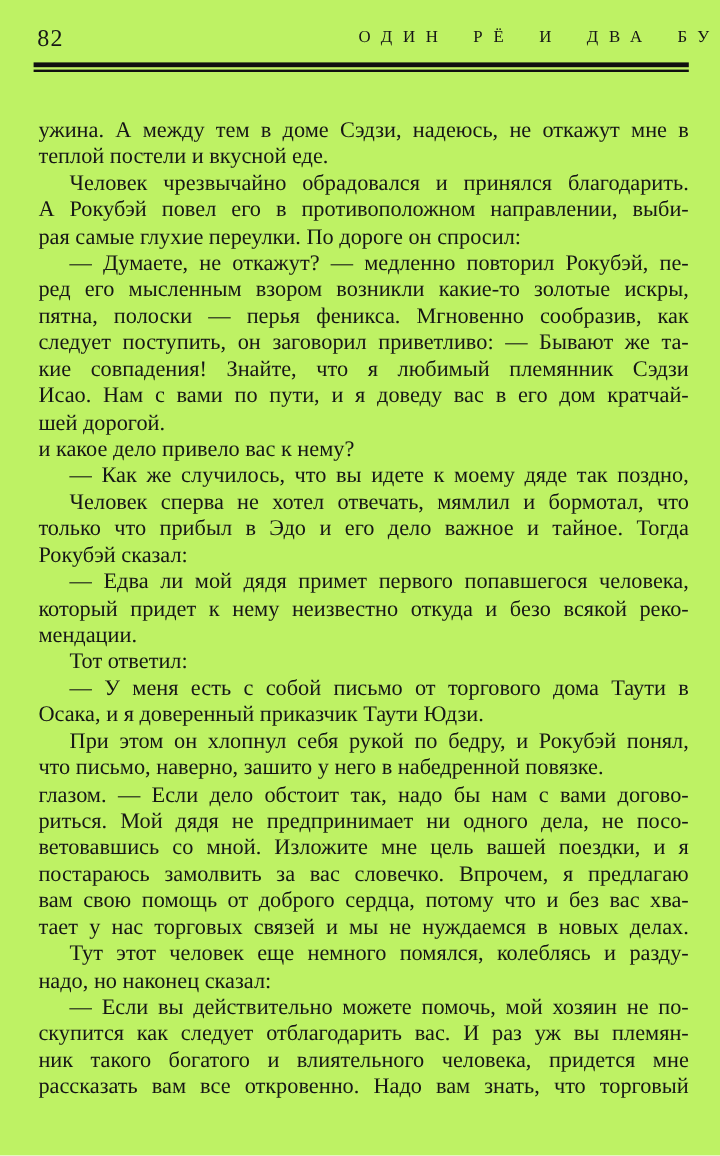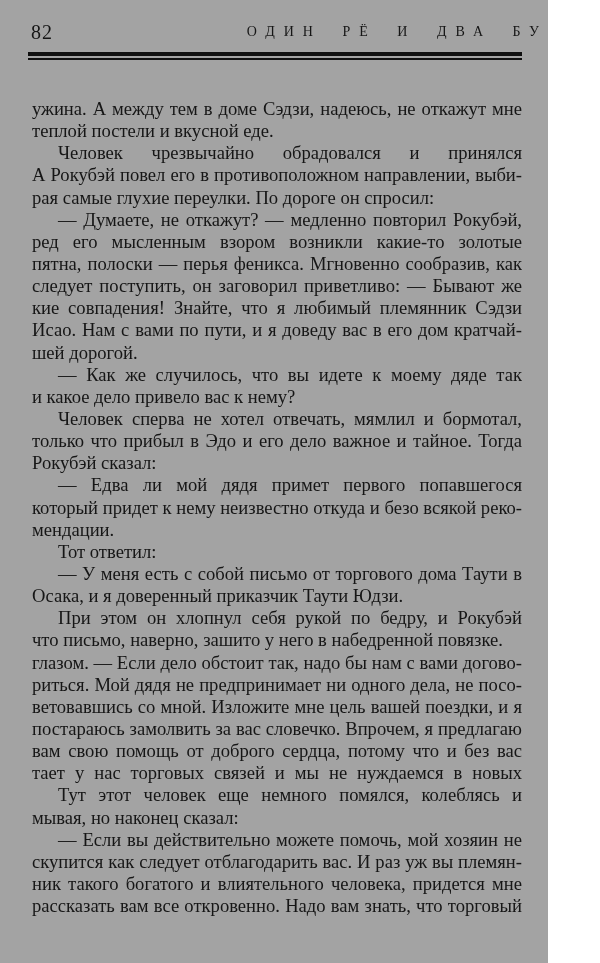--- a/index.html
+++ b/index.html
@@ -2,23 +2,23 @@
 <html><head>
 <meta charset="utf-8">
 <style>
   html, body {
     margin: 0;
     padding: 0;
     background: #ffffff;
   }
   .page {
     position: relative;
-    width: 548px;
+    width: 600px;
     height: 963px;
-    background: #a3a3a3;
+    background: #bef264;
     font-family: "Liberation Serif", serif;
     color: #161616;
     overflow: hidden;
   }
   .page-number {
     position: absolute;
     left: 31px;
     top: 21px;
     font-size: 20px;
     letter-spacing: 1px;
@@ -96,22 +96,22 @@
       <div class="para">
         <div class="line line-just indent">— Думаете, не откажут? — медленно повторил Рокубэй, пе-</div>
         <div class="line line-just">ред его мысленным взором возникли какие-то золотые искры,</div>
         <div class="line line-just">пятна, полоски — перья феникса. Мгновенно сообразив, как</div>
         <div class="line line-just">следует поступить, он заговорил приветливо: — Бывают же та-</div>
         <div class="line line-just">кие совпадения! Знайте, что я любимый племянник Сэдзи</div>
         <div class="line line-just">Исао. Нам с вами по пути, и я доведу вас в его дом кратчай-</div>
         <div class="line line-left">шей дорогой.</div>
       </div>
       <div class="para">
+        <div class="line line-left">и какое дело привело вас к нему?</div>
         <div class="line line-just indent">— Как же случилось, что вы идете к моему дяде так поздно,</div>
-        <div class="line line-left">и какое дело привело вас к нему?</div>
       </div>
       <div class="para">
         <div class="line line-just indent">Человек сперва не хотел отвечать, мямлил и бормотал, что</div>
         <div class="line line-just">только что прибыл в Эдо и его дело важное и тайное. Тогда</div>
         <div class="line line-left">Рокубэй сказал:</div>
       </div>
       <div class="para">
         <div class="line line-just indent">— Едва ли мой дядя примет первого попавшегося человека,</div>
         <div class="line line-just">который придет к нему неизвестно откуда и безо всякой реко-</div>
         <div class="line line-left">мендации.</div>
@@ -130,21 +130,21 @@
       <div class="para">
         <div class="line line-just">глазом. — Если дело обстоит так, надо бы нам с вами догово-</div>
         <div class="line line-just">риться. Мой дядя не предпринимает ни одного дела, не посо-</div>
         <div class="line line-just">ветовавшись со мной. Изложите мне цель вашей поездки, и я</div>
         <div class="line line-just">постараюсь замолвить за вас словечко. Впрочем, я предлагаю</div>
         <div class="line line-just">вам свою помощь от доброго сердца, потому что и без вас хва-</div>
         <div class="line line-just">тает у нас торговых связей и мы не нуждаемся в новых делах.</div>
       </div>
       <div class="para">
         <div class="line line-just indent">Тут этот человек еще немного помялся, колеблясь и разду-</div>
-        <div class="line line-left">мывая, но наконец сказал:</div>
+        <div class="line line-left">надо, но наконец сказал:</div>
       </div>
       <div class="para">
         <div class="line line-just indent">— Если вы действительно можете помочь, мой хозяин не по-</div>
         <div class="line line-just">скупится как следует отблагодарить вас. И раз уж вы племян-</div>
         <div class="line line-just">ник такого богатого и влиятельного человека, придется мне</div>
         <div class="line line-just">рассказать вам все откровенно. Надо вам знать, что торговый</div>
       </div>
     </div>
 </div>
 

